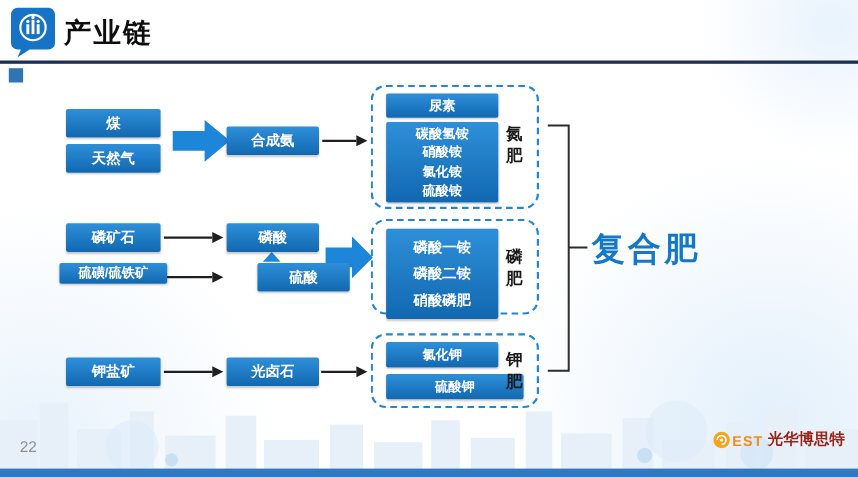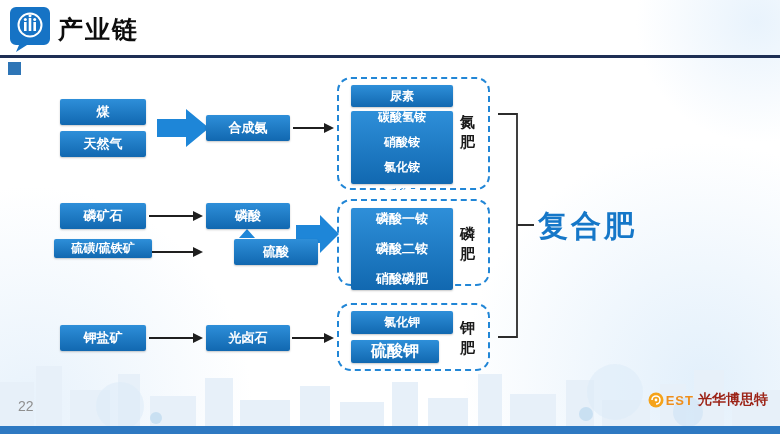--- a/index.html
+++ b/index.html
@@ -28,21 +28,20 @@
   }
   .dashedbox{
     position:absolute; border:2px dashed #2186d6; border-radius:14px; background:transparent;
   }
   .pstack{
     position:absolute; display:flex; flex-direction:column;
     align-items:center; justify-content:space-evenly;
     background:linear-gradient(180deg,#2e8fd9 0%, #1168b0 100%);
     color:#ffffff; font-weight:bold; border-radius:2px;
     box-shadow:0 1px 2px rgba(0,0,0,.22);
-    gap:12px;
   }
   .pline{ line-height:1.1; white-space:nowrap; }
   .vlabel{
     position:absolute; width:17px; font-weight:bold; font-size:15px; color:#1a1a1a;
     line-height:1.3; word-break:break-all; text-align:center;
   }
   .result{
     position:absolute; left:538px; top:206px;
     font-size:30px; font-weight:bold; color:#1577c8; letter-spacing:3px; white-space:nowrap;
   }
@@ -157,21 +156,21 @@
     <div class="pline">磷酸二铵</div>
     <div class="pline">硝酸磷肥</div>
   </div>
   <div class="vlabel" style="left:459px; top:224px;">磷肥</div>
 
   <div class="bluebox" style="left:60px; top:325px; width:86px; height:26px;">钾盐矿</div>
   <div class="bluebox" style="left:206px; top:325px; width:84px; height:26px;">光卤石</div>
 
   <div class="dashedbox" style="left:337px; top:303px; width:153px; height:68px;"></div>
   <div class="bluebox" style="left:351px; top:311px; width:102px; height:23px; font-size:12px;">氯化钾</div>
-  <div class="bluebox" style="left:351px; top:340px; width:88px; height:23px; font-size:16px;">硫酸钾</div>
+  <div class="bluebox" style="left:351px; top:340px; width:125px; height:23px; font-size:12px;">硫酸钾</div>
   <div class="vlabel" style="left:459px; top:318px;">钾肥</div>
 
   <div class="result">复合肥</div>
 
   <div class="page">22</div>
 
   <div class="brand">
     <div class="brand-line1">
       <svg width="16" height="16" viewBox="0 0 16 16">
         <circle cx="8" cy="8" r="7.5" fill="#f5a31a"></circle>

